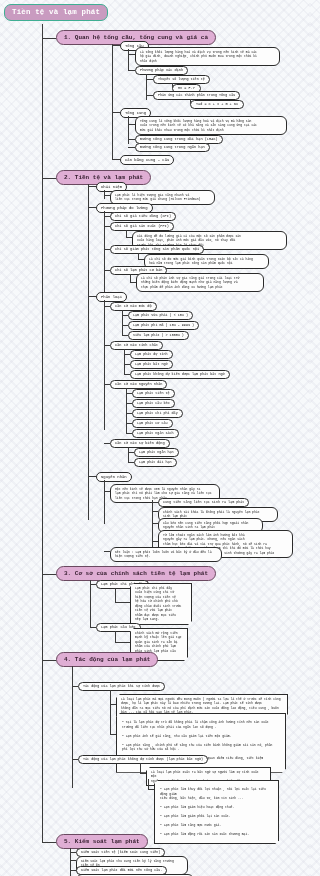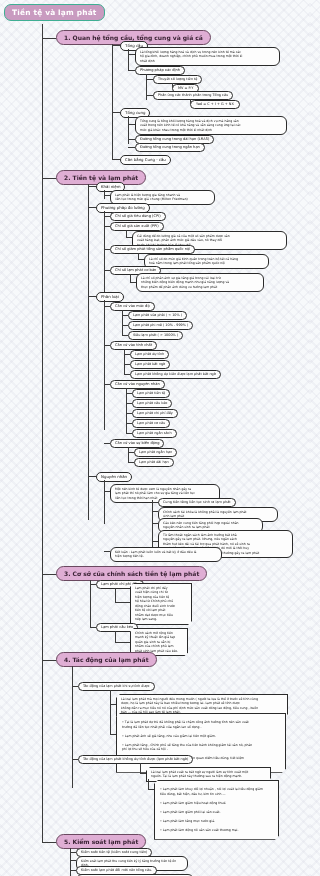--- a/index.html
+++ b/index.html
@@ -5,21 +5,21 @@
   * { box-sizing: border-box; margin:0; padding:0; }
   html,body{ width:310px; height:876px; }
   body{
     font-family:"DejaVu Sans", sans-serif;
     background:#f7f9fb;
     background-image:
       repeating-linear-gradient(45deg, rgba(200,200,215,.16) 0 2px, transparent 2px 7px),
       repeating-linear-gradient(-45deg, rgba(200,200,215,.16) 0 2px, transparent 2px 7px);
     position:relative; overflow:hidden;
   }
-  .canvas{ position:relative; width:310px; height:720px; }
+  .canvas{ position:relative; width:310px; height:720px;font-family:Liberation Mono, monospace; }
 
   
   .node{
     position:absolute;
     background:#fdfdfd;
     border:0.6px solid #2b2b2b;
     border-radius:7px;
     color:#141414;
     line-height:1.22;
     padding:1.2px 3px;

